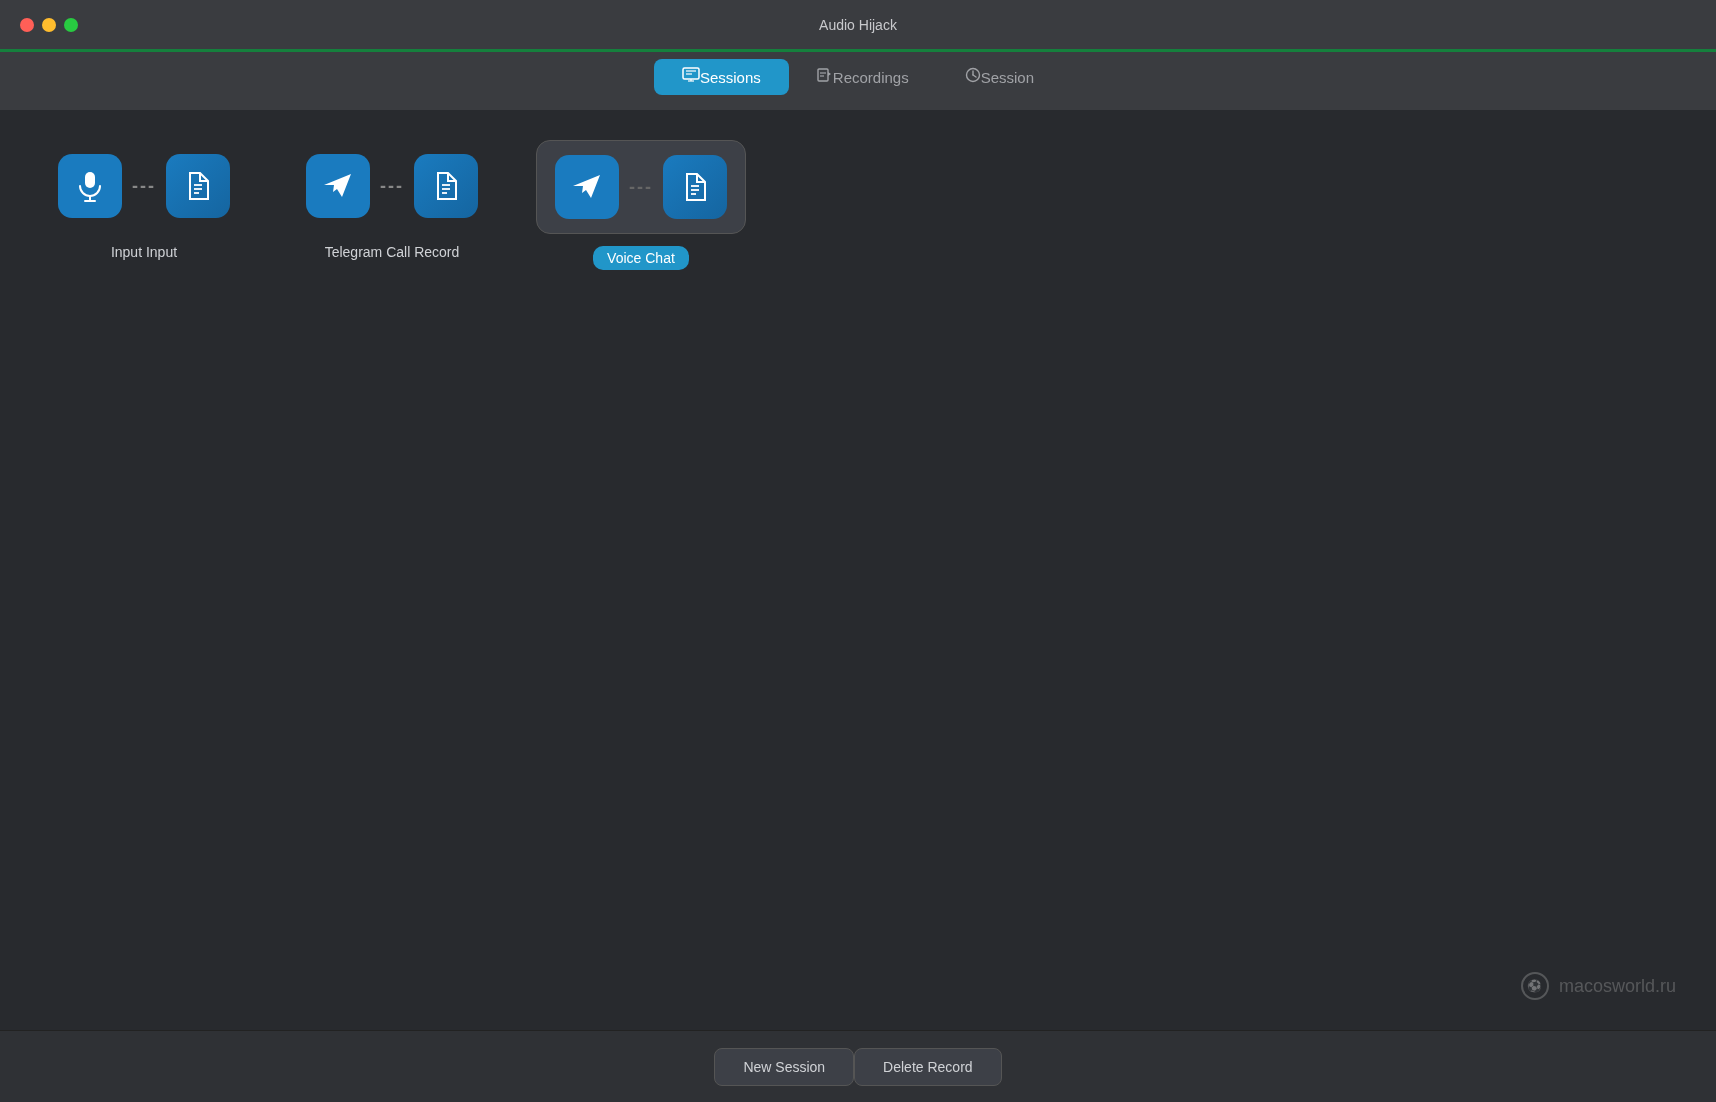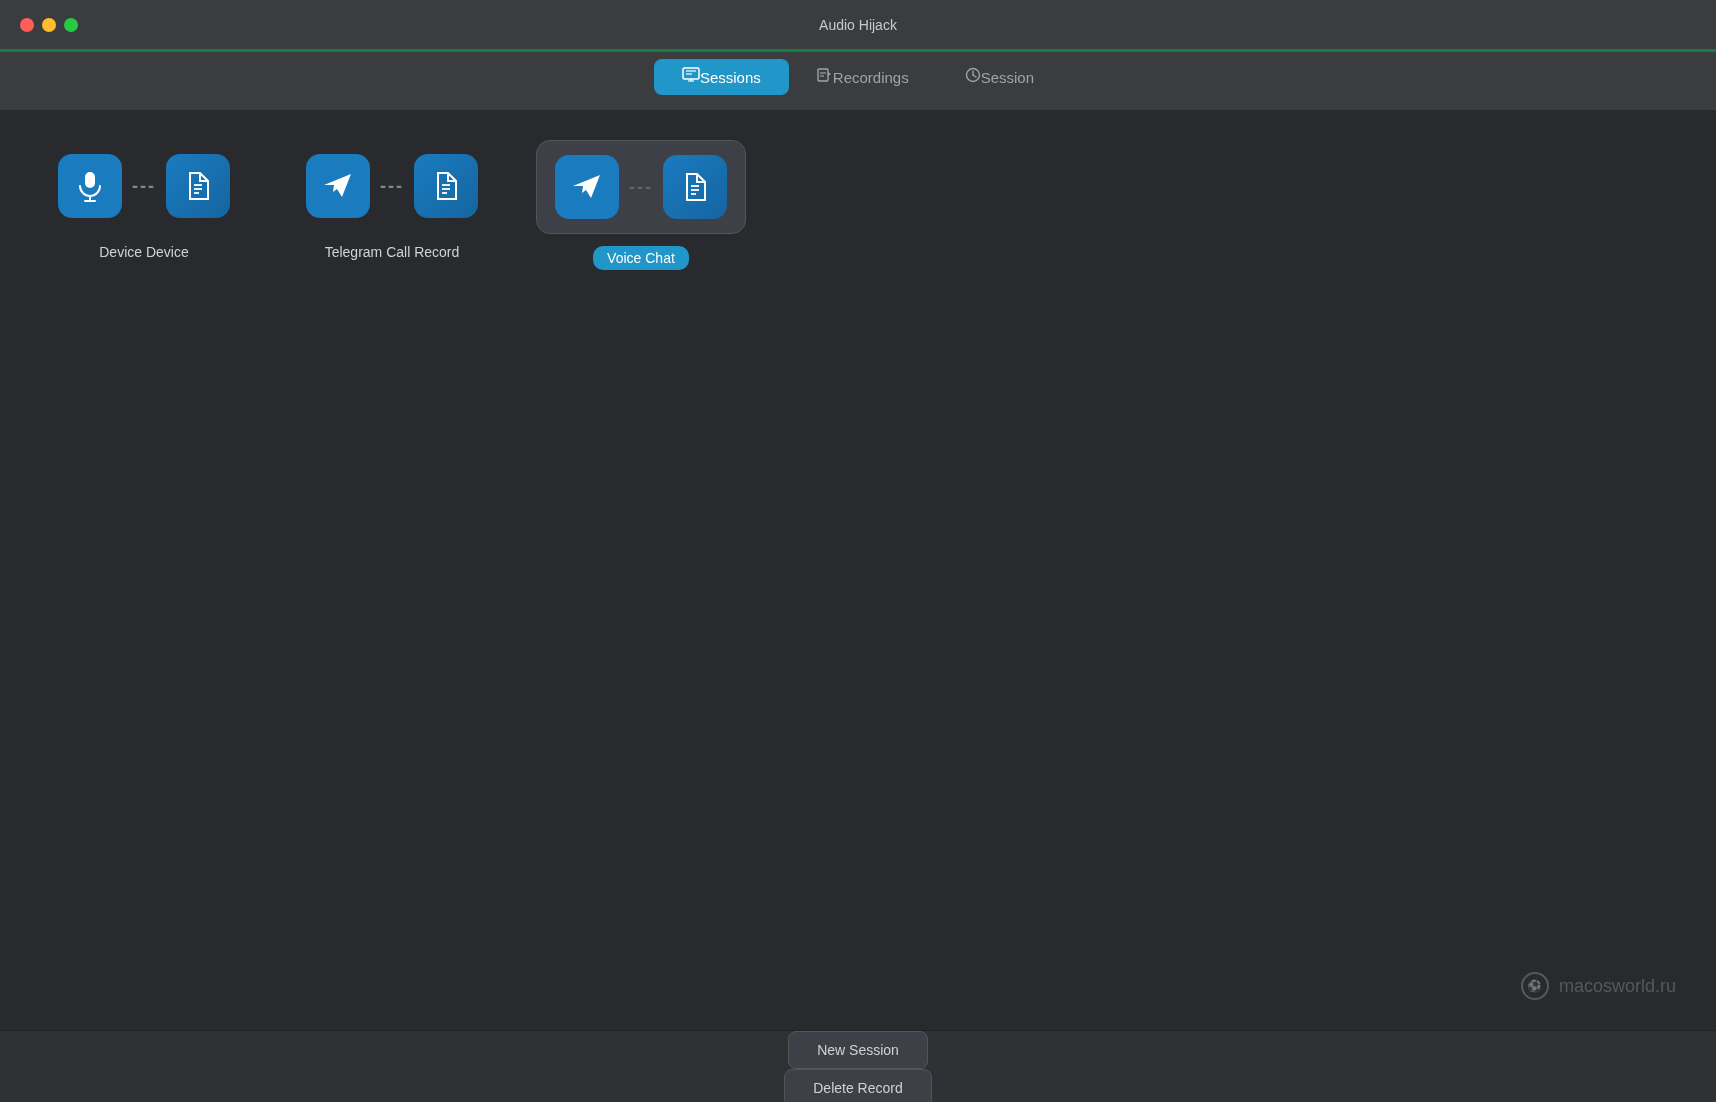--- a/index.html
+++ b/index.html
@@ -186,24 +186,23 @@
       font-size: 12px;
     }
 
     
     .bottombar {
       height: 72px;
       background: #2f3135;
       border-top: 1px solid #222;
       display: flex;
       align-items: center;
-      justify-content: space-between;
+      justify-content: center;
       padding: 0 30px;
       flex-shrink: 0;
-      flex-direction: column;
     }
 
     .bottom-btn {
       background: #3d4047;
       color: #d0d2d6;
       border: 1px solid #555;
       border-radius: 8px;
       padding: 10px 28px;
       font-size: 14px;
       cursor: pointer;
@@ -281,21 +280,21 @@
         <div class="session-icon file-icon">
           <svg viewBox="0 0 36 36" xmlns="http://www.w3.org/2000/svg">
             <path d="M10 5h10l8 8v18H10V5z" fill="none" stroke="white" stroke-width="2"></path>
             <path d="M20 5v8h8" fill="none" stroke="white" stroke-width="2"></path>
             <line x1="14" y1="17" x2="22" y2="17" stroke="white" stroke-width="1.8"></line>
             <line x1="14" y1="21" x2="22" y2="21" stroke="white" stroke-width="1.8"></line>
             <line x1="14" y1="25" x2="19" y2="25" stroke="white" stroke-width="1.8"></line>
           </svg>
         </div>
       </div>
-      <span class="session-label">Device Device</span>
+      <span class="session-label">Input Input</span>
     </div>
 
     <div class="session-item">
       <div class="session-card">
         <div class="session-icon">
           <svg viewBox="0 0 36 36" xmlns="http://www.w3.org/2000/svg">
             <path d="M4 17L31 6l-9 23-5-8-4 3 1-7z" fill="white"></path>
           </svg>
         </div>
         <span class="session-connector">---</span>

